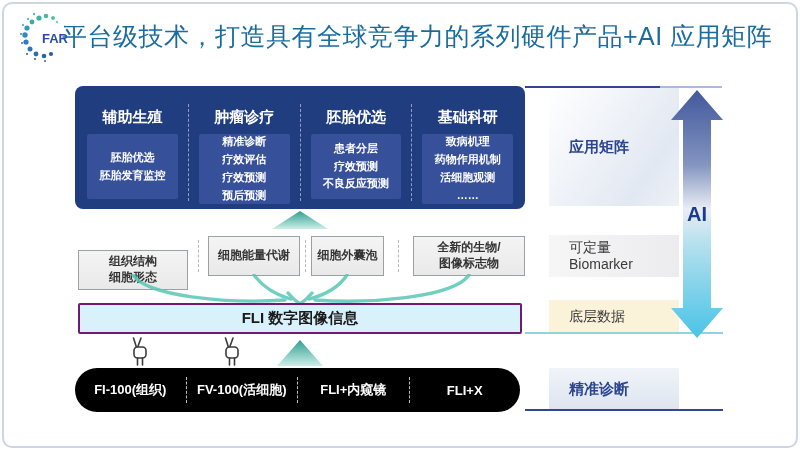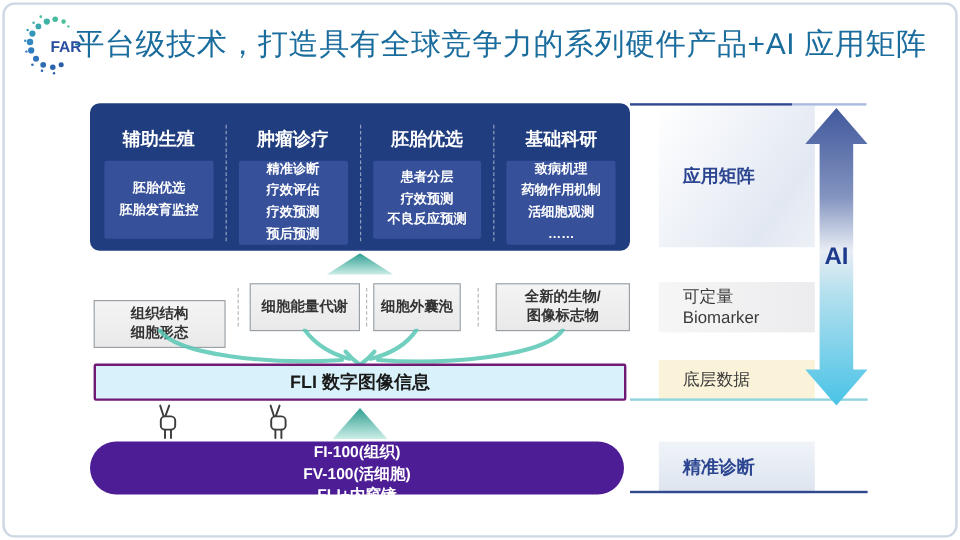--- a/index.html
+++ b/index.html
@@ -63,21 +63,21 @@
     background: #d8f1fa; border: 2px solid #701a75; border-radius: 2px;
     display: flex; align-items: center; justify-content: center;
     font-size: 15px; font-weight: bold; color: #1a1a1a; }
 
   
   .hand { position: absolute; width: 26px; height: 32px; top: 335px; }
   .hand-1 { left: 128px; } .hand-2 { left: 220px; }
 
   
   .pill { position: absolute; left: 75px; top: 368px; width: 445px; height: 44px;
-    background: #4c1d95; border-radius: 22px; display: flex; align-items: center; flex-direction: column; }
+    background: #000000; border-radius: 22px; display: flex; align-items: center; }
   .pill-seg { flex: 1; text-align: center; color: #ffffff; font-size: 13px; font-weight: bold; white-space: nowrap; }
   .pill-sep { width: 0; height: 26px; border-left: 1.5px dashed rgba(255,255,255,0.75); }
 </style>
 </head>
 <body>
 
 <div class="slide">
 
   <svg class="logo" viewBox="0 0 58 54">
     <g fill="none">

